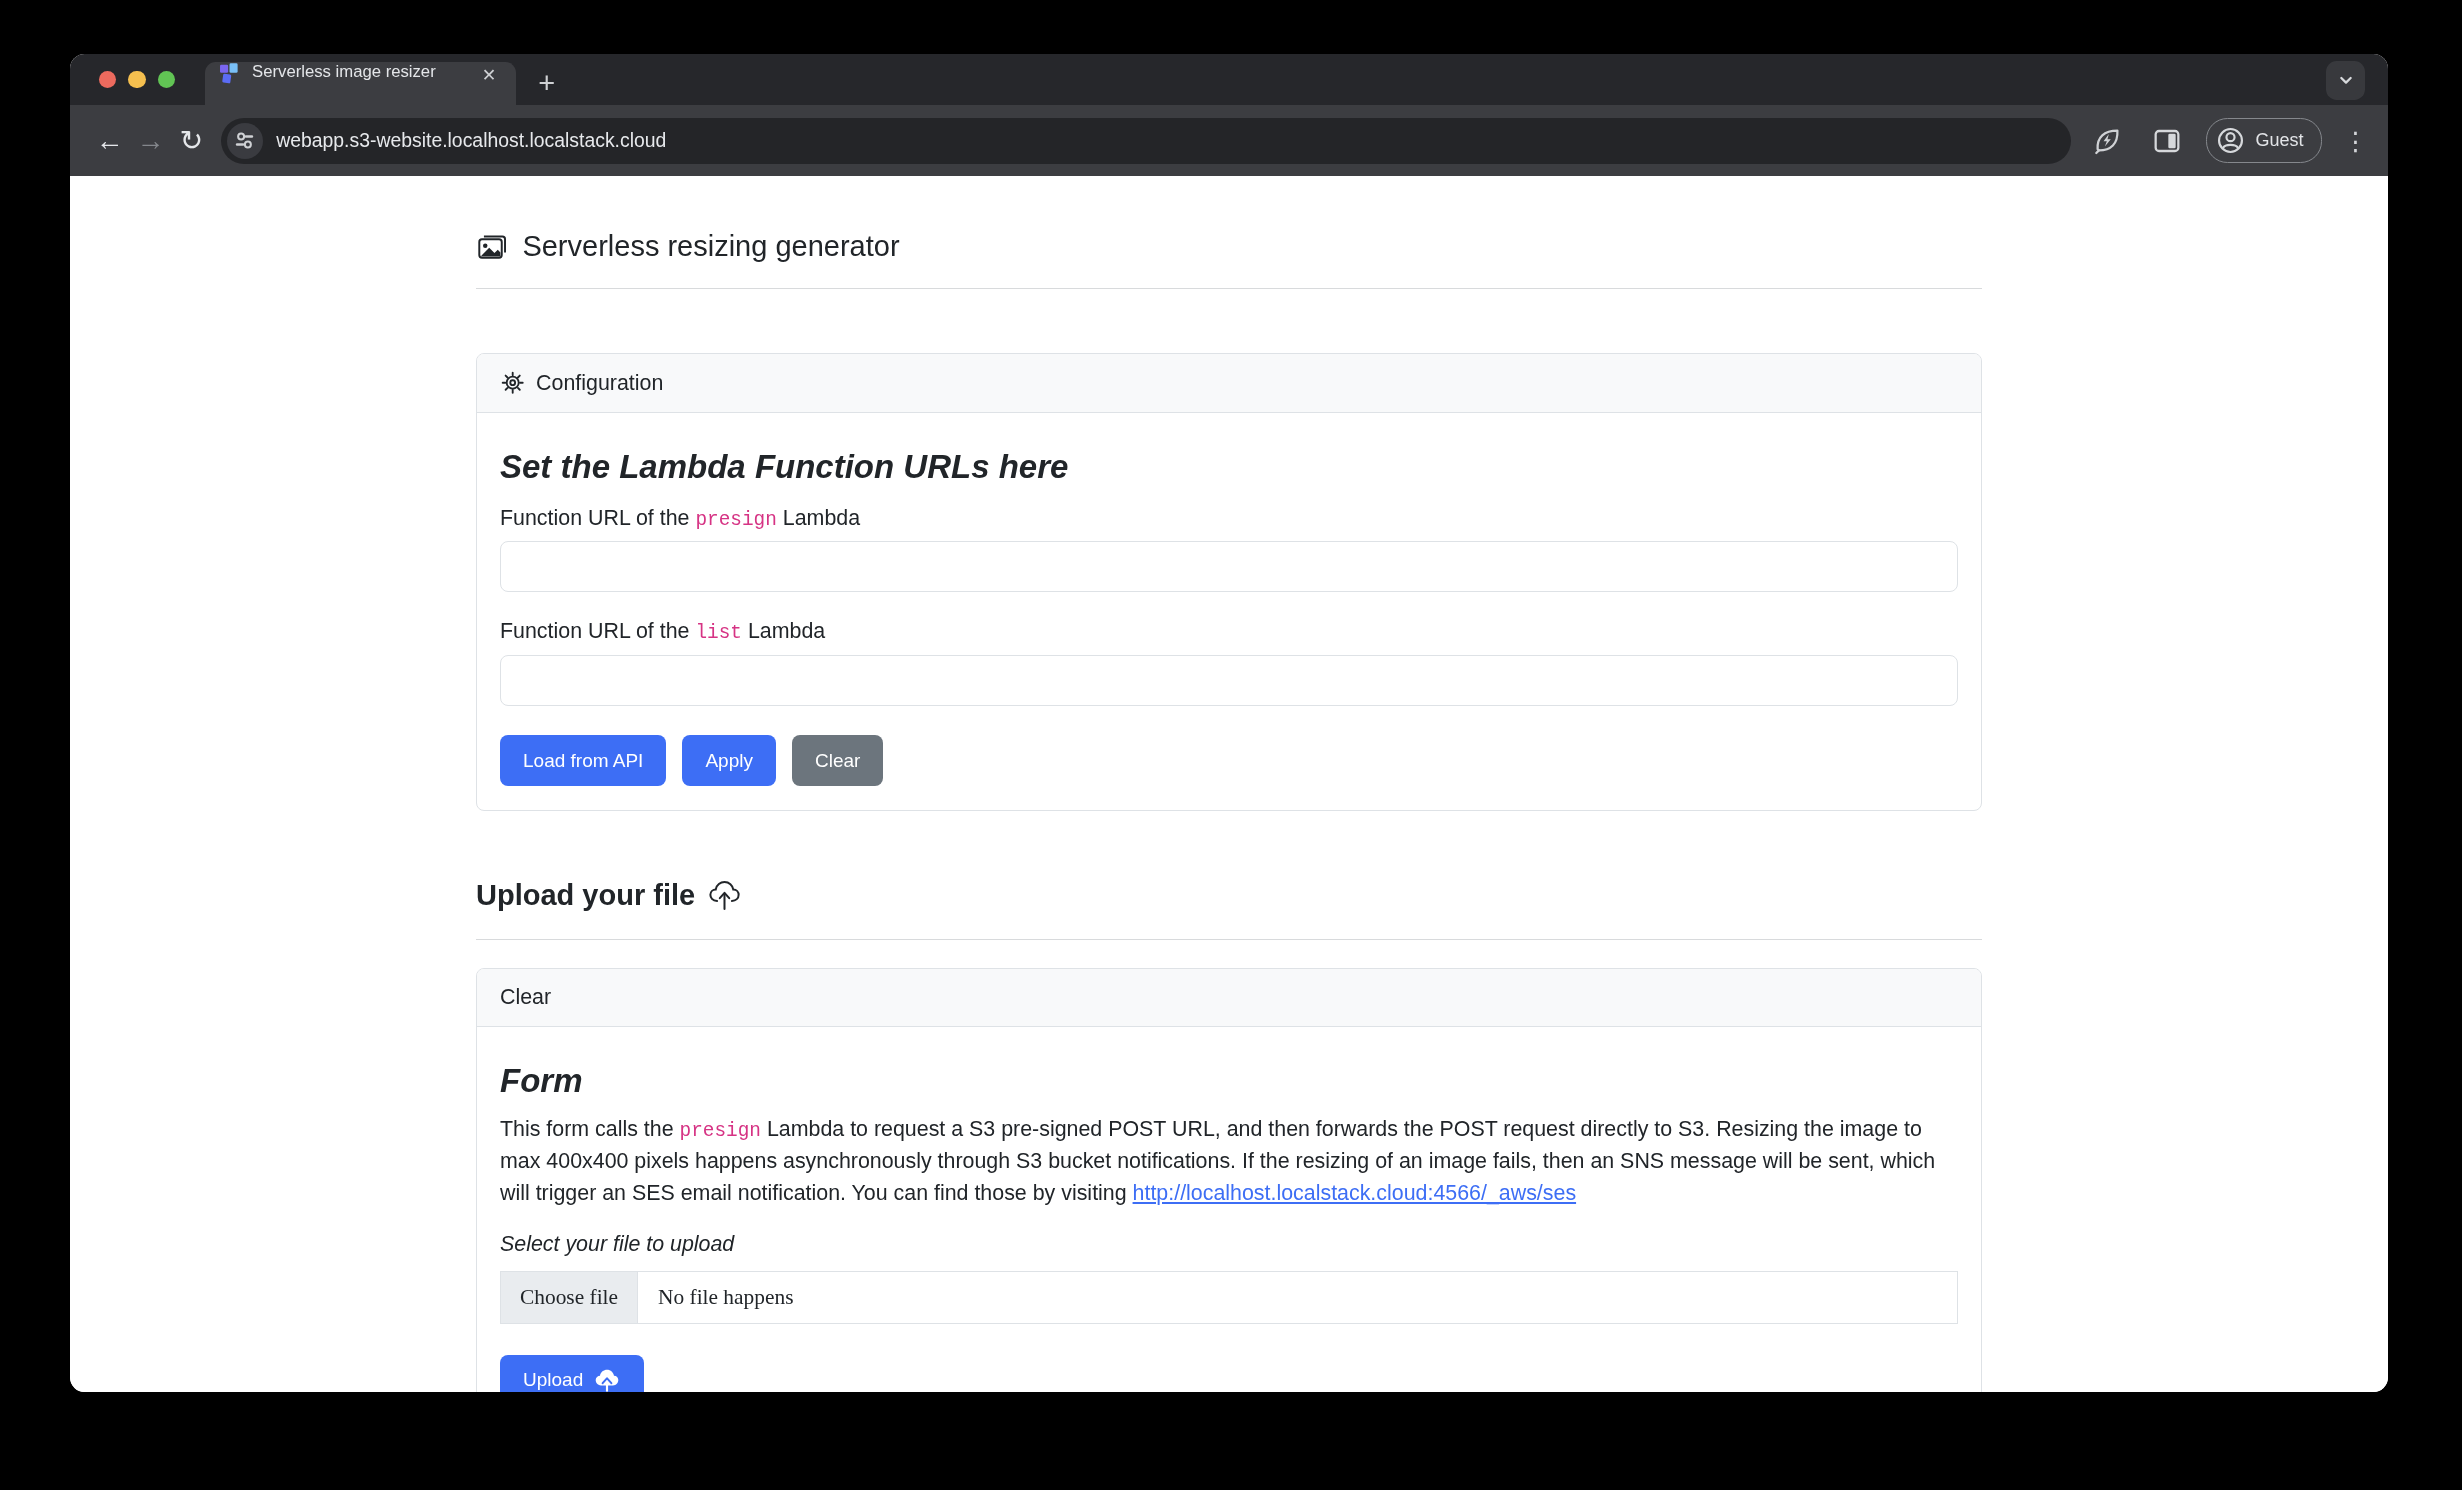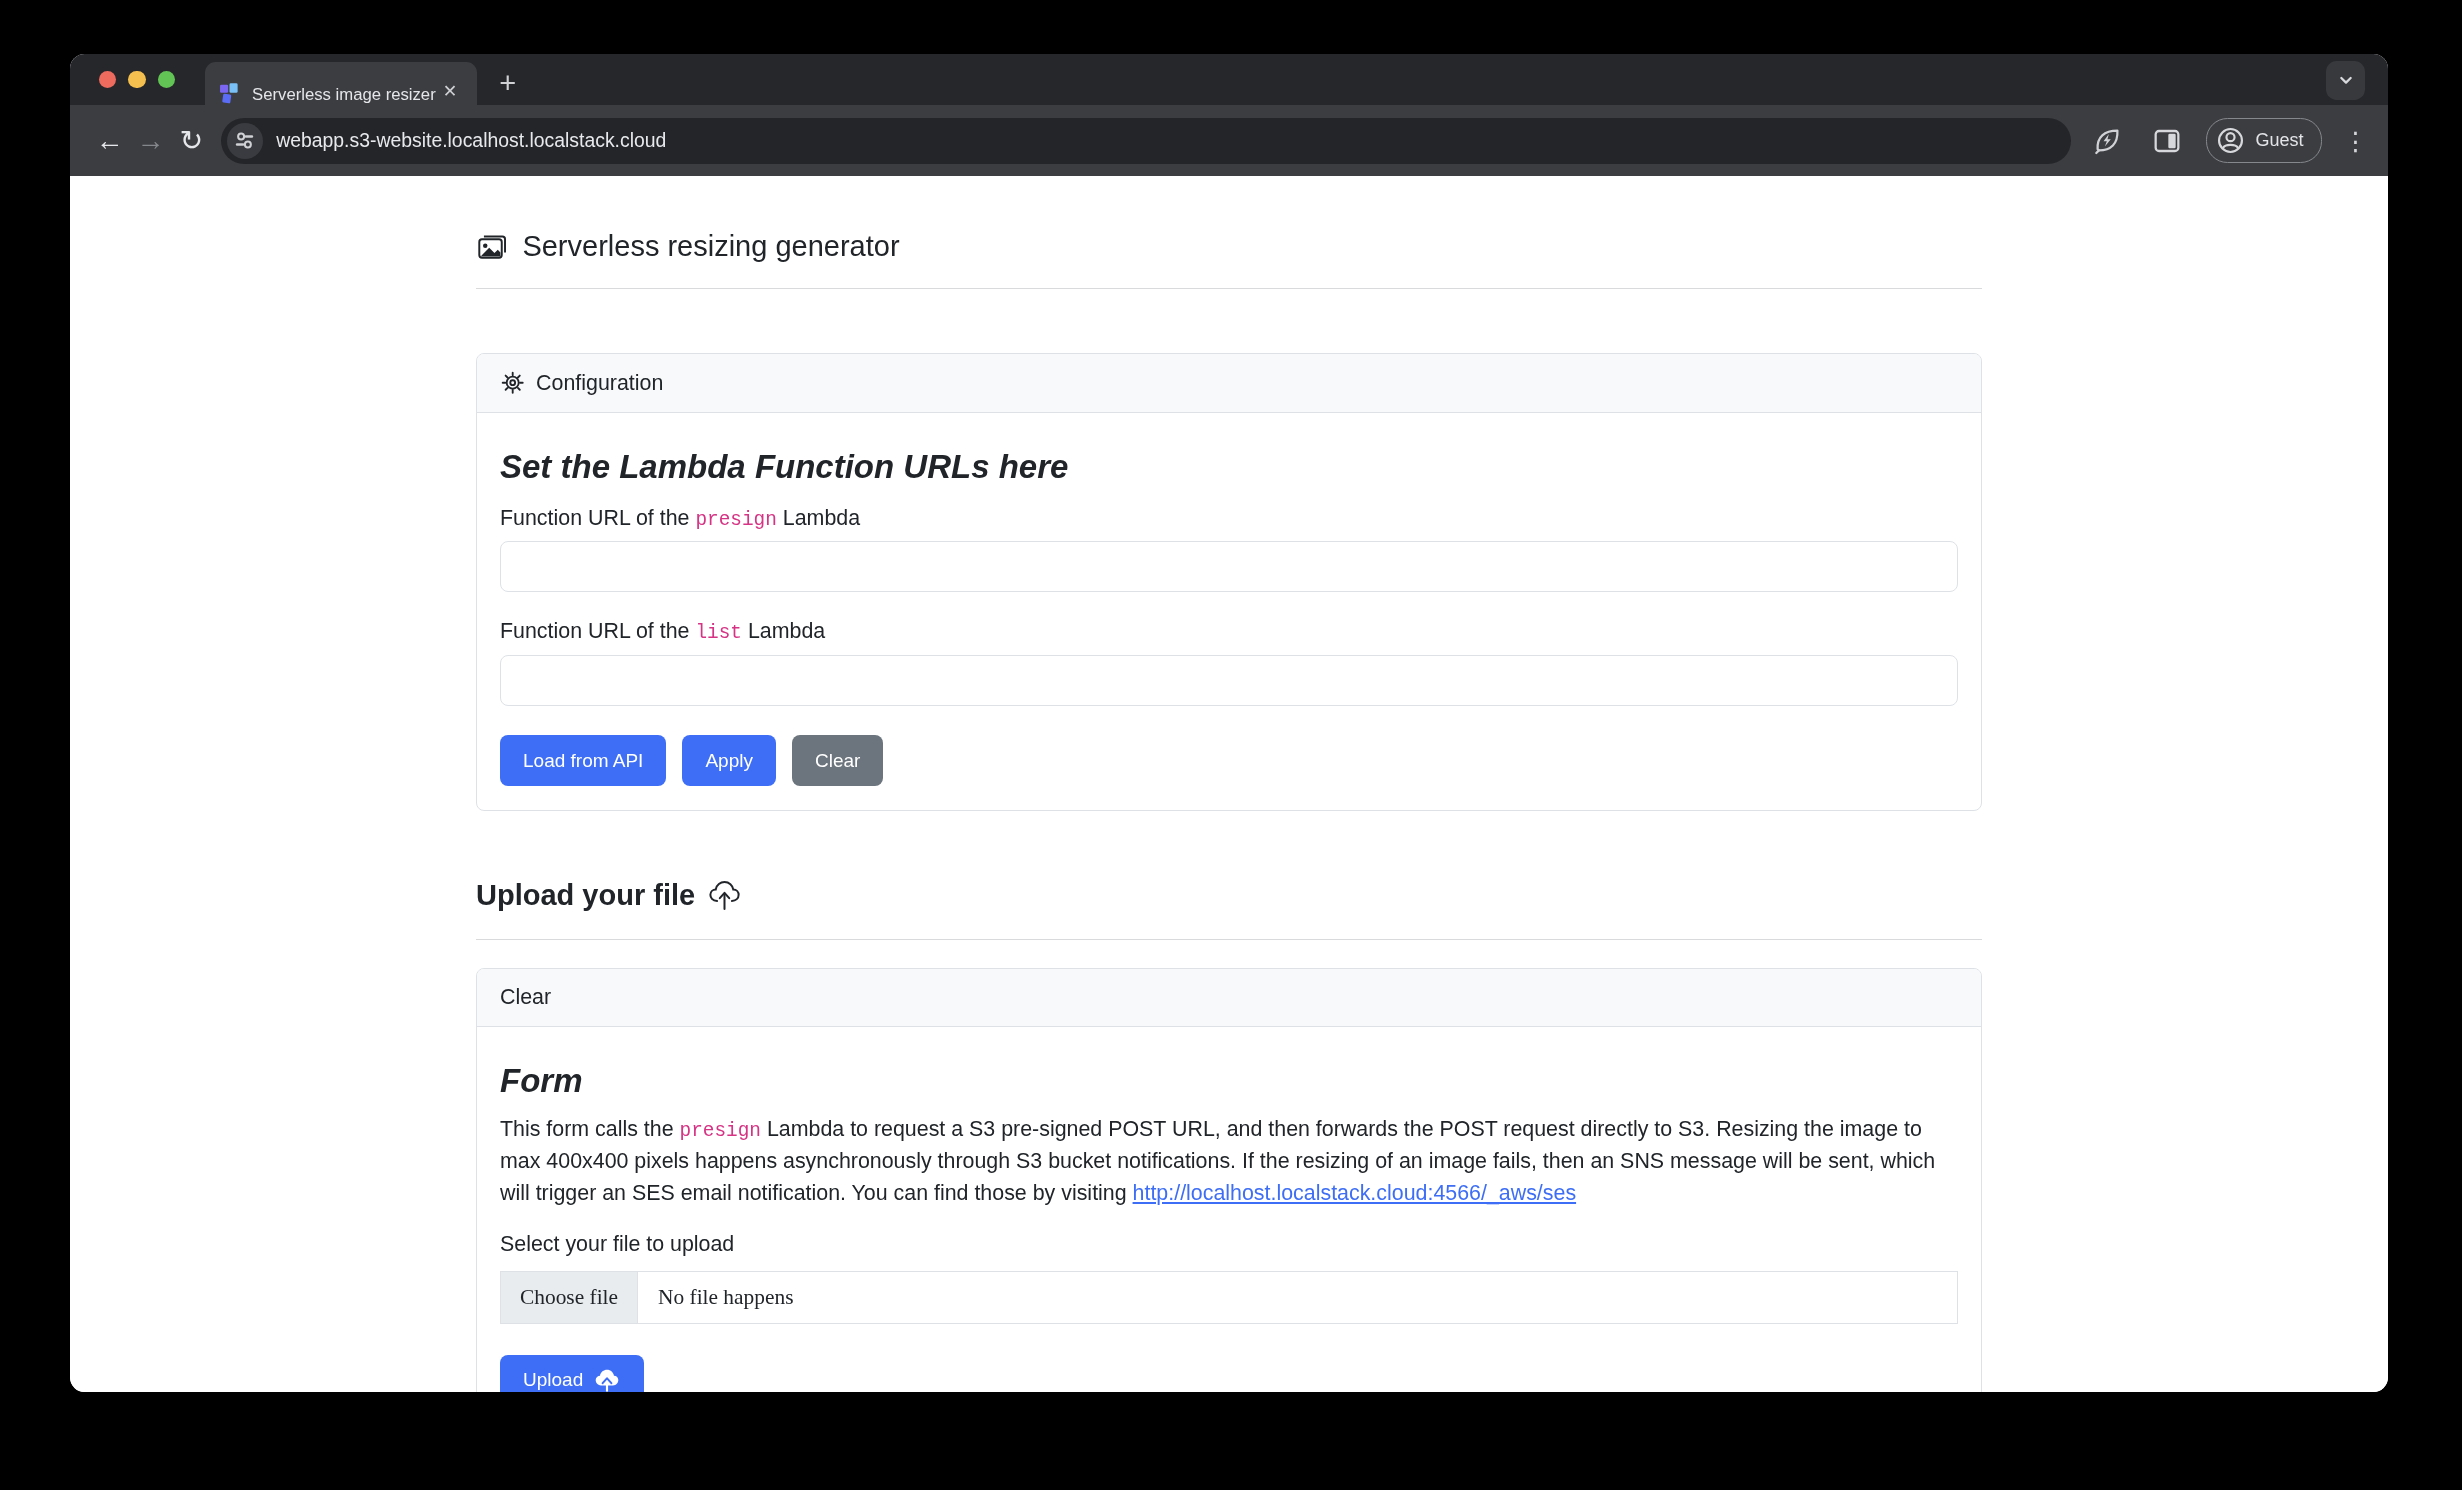--- a/index.html
+++ b/index.html
@@ -14,22 +14,22 @@
     box-shadow:0 0 0 0.7px #000;
   }
   
   .tabstrip{height:51px;background:#26272b;display:flex;align-items:flex-end;position:relative;flex:0 0 auto;}
   .lights{position:absolute;left:29px;top:0;height:51px;display:flex;align-items:center;gap:12px;}
   .light{width:17.4px;height:17.4px;border-radius:50%;}
   .light.red{background:#ec6a5e;}
   .light.yellow{background:#f5bf4f;}
   .light.green{background:#61c454;}
   .tab{
-    margin-left:135px;width:272px;height:43px;background:#3c3d41;border-radius:10.7px 10.7px 0 0;
-    display:flex;align-items:flex-end;padding:0 13.4px;box-sizing:border-box;color:#e9eaed;
+    margin-left:135px;width:311px;height:43px;background:#3c3d41;border-radius:10.7px 10.7px 0 0;
+    display:flex;align-items:flex-start;padding:0 13.4px;box-sizing:border-box;color:#e9eaed;
   }
   .tab-title{font-size:16.7px;flex:1;white-space:nowrap;overflow:hidden;margin-left:10.7px;color:#e4e6e9;}
   .tab-close{font-size:17.4px;color:#cfd1d4;width:27px;height:27px;display:flex;align-items:center;justify-content:center;border-radius:50%;}
   .newtab{width:40px;height:40px;margin-left:10.7px;margin-bottom:1.3px;display:flex;align-items:center;justify-content:center;color:#cfd1d4;font-size:29px;font-weight:300;}
   .tab-chevron{
     position:absolute;right:23px;top:6.7px;width:39px;height:39px;border-radius:10.7px;background:#38393d;
     display:flex;align-items:center;justify-content:center;
   }
   
   .toolbar{height:71px;background:#3c3d41;display:flex;align-items:center;padding:0 19px;flex:0 0 auto;}
@@ -66,21 +66,21 @@
   .btn-row{display:flex;gap:16px;margin-top:29px;}
   .btn{
     display:inline-flex;align-items:center;justify-content:center;gap:9.4px;height:51px;padding:0 23px;
     border:none;border-radius:8px;font-size:19px;color:#fff;font-family:inherit;
     background:var(--primary,#3d6ef5);
   }
   .btn.secondary{background:var(--secondary,#6c757d);}
   .section-h{display:flex;align-items:center;gap:12px;font-size:29px;font-weight:600;margin-top:67px;}
   .desc{font-size:21.4px;line-height:1.48;margin:0 0 23px 0;max-width:1459px;}
   .desc a{color:var(--link,#3d6ef5);text-decoration:underline;}
-  .file-label{font-size:21.4px;margin:6.7px 0 13.4px 0;}
+  .file-label{font-size:21.4px;margin:6.7px 0 13.4px 0;font-style:italic;}
   .file-input{
     display:flex;align-items:stretch;border:1.3px solid #dee2e6;border-radius:0;overflow:hidden;height:51px;box-sizing:content-box;font-family:Liberation Serif, serif;
   }
   .file-seg{background:#e9ecef;border-right:1.3px solid #dee2e6;display:flex;align-items:center;padding:0 19px;font-size:21.4px;color:#212529;}
   .file-status{display:flex;align-items:center;padding:0 20px;font-size:21.4px;color:#212529;flex:1;background:#fff;}
   .upload-row{margin-top:31px;padding-bottom:214px;}
   svg{display:block;}
 </style>
 </head>
 <body>

